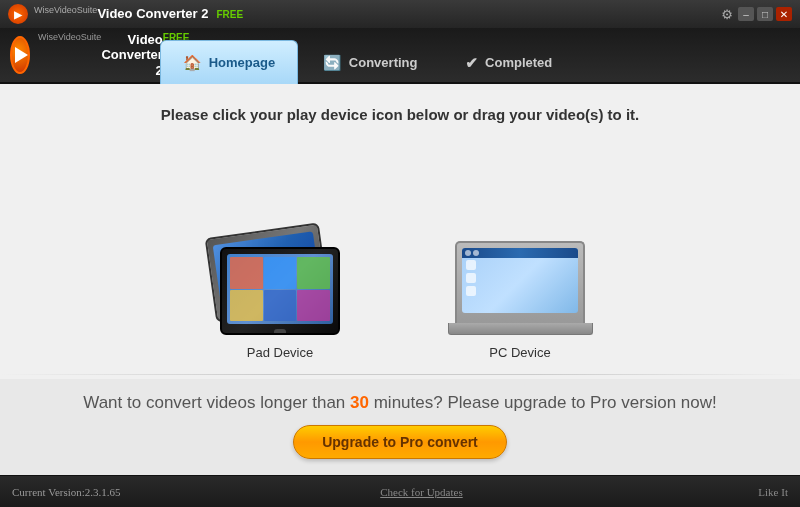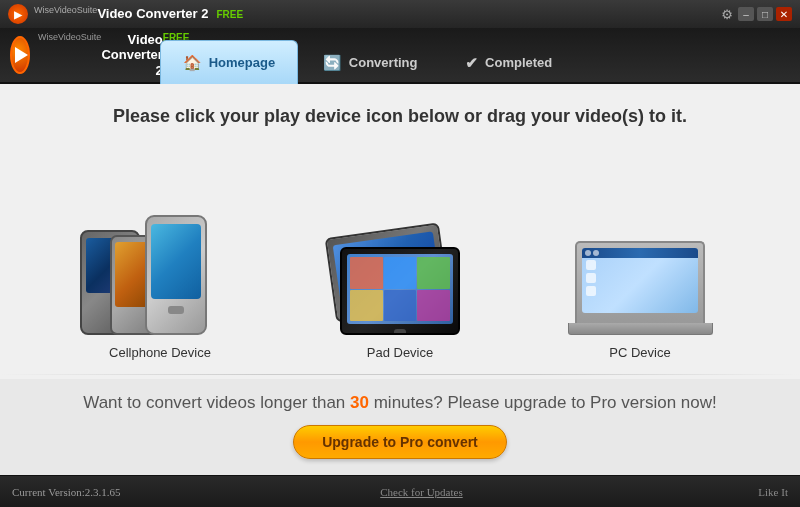--- a/index.html
+++ b/index.html
@@ -129,21 +129,21 @@
     
     .main-content {
       height: calc(507px - 28px - 56px - 32px);
       background: #f0f0f0;
       display: flex;
       flex-direction: column;
       align-items: center;
     }
 
     .instruction-text {
-      font-size: 18px;
+      font-size: 15px;
       font-weight: bold;
       color: #333;
       padding: 22px 0 14px;
       text-align: center;
     }
 
     .devices-row {
       display: flex;
       justify-content: center;
       align-items: flex-end;
@@ -516,37 +516,20 @@
       <span>Completed</span>
     </div>
   </div>
 </div>
 
 <div class="main-content">
   <div class="instruction-text">Please click your play device icon below or drag your video(s) to it.</div>
 
   <div class="devices-row">
 
-    <div class="device-item">
-      <div class="device-image">
-        <div class="phones-group">
-          <div class="phone-back">
-            <div class="phone-back-screen"></div>
-          </div>
-          <div class="phone-mid">
-            <div class="phone-mid-screen"></div>
-          </div>
-          <div class="phone-front">
-            <div class="phone-front-screen"></div>
-            <div class="phone-front-btn"></div>
-          </div>
-        </div>
-      </div>
-      <div class="device-label">Cellphone Device</div>
-    </div>
 
     <div class="device-item">
       <div class="device-image">
         <div class="pads-group">
           <div class="tablet-back">
             <div class="tablet-back-screen"></div>
           </div>
           <div class="tablet-front">
             <div class="tablet-front-screen">
               <div class="tablet-tile"></div>

